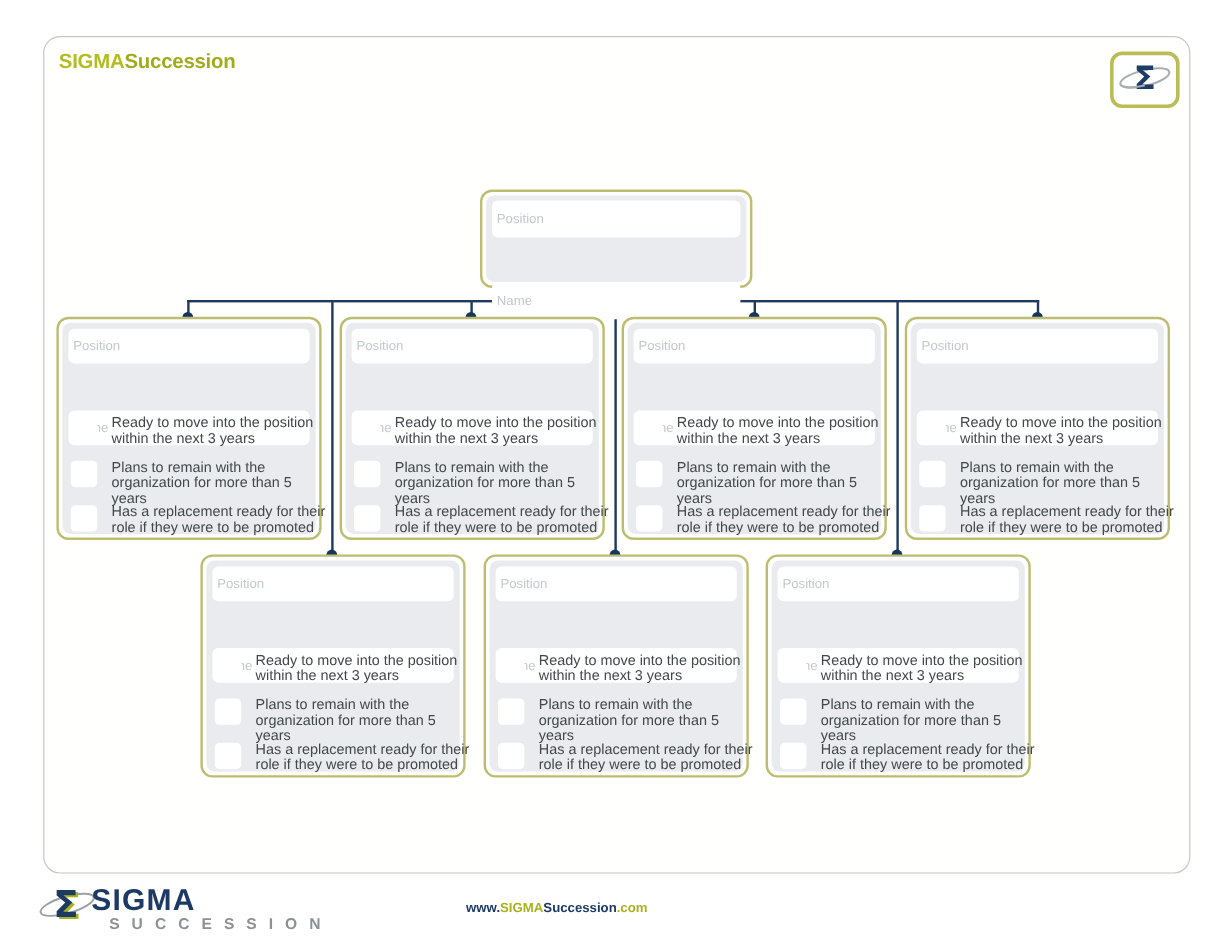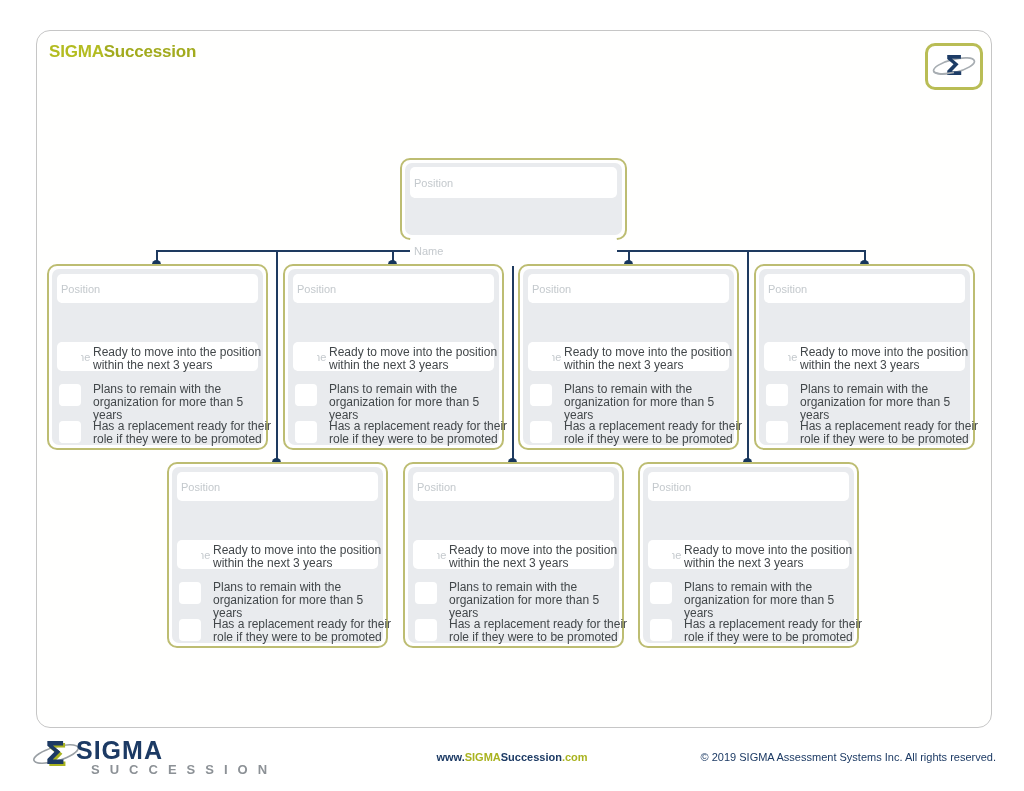--- a/index.html
+++ b/index.html
@@ -54,21 +54,21 @@
           background:#ffffff; border-radius:4px; cursor:pointer; }
   .cblabel { position:absolute; left:34px; top:0; width:180px; font-size:12px;
              line-height:13px; color:#42474a; white-space:pre-line; }
 
   
   .f-mark { position:absolute; left:32px; top:733px; }
   .f-sigma { position:absolute; left:76px; top:736px; font-size:25px; font-weight:bold;
              color:#1c3a64; letter-spacing:1px; }
   .f-succession { position:absolute; left:91px; top:762px; font-size:13px; font-weight:bold;
                   color:#8c9196; letter-spacing:3.2px; }
-  .weblink { position:absolute; left:0; top:751px; width:1024px; text-align:center;
+  .weblink { position:absolute; left:0; top:751px; width:928px; text-align:center;
              font-size:11px; font-weight:bold; cursor:pointer; }
   .wl-navy { color:#1c3a64; }
   .wl-green { color:#a9b31f; }
   .copyright { position:absolute; right:28px; top:751px; font-size:11px; color:#1c3a64; }
 </style>
 </head>
 <body>
 
 <div class="page">
 
@@ -264,15 +264,14 @@
         <text x="25" y="33" text-anchor="middle" font-family="DejaVu Sans" font-size="31" font-weight="bold" fill="#a9b31f">Σ</text>
         <text x="23" y="31" text-anchor="middle" font-family="DejaVu Sans" font-size="31" font-weight="bold" fill="#1c3a64">Σ</text>
       </svg>
     </span>
   </div>
   <div class="f-sigma">SIGMA</div>
   <div class="f-succession">S U C C E S S I O N</div>
 
   <div class="weblink"><span class="wl-navy">www.</span><span class="wl-green">SIGMA</span><span class="wl-navy">Succession</span><span class="wl-green">.com</span></div>
 
-  <div class="copyright">© 2019 SIGMA  Assessment Systems Inc. All rights reserved.</div>
 
 </div>
 
 </body></html>

